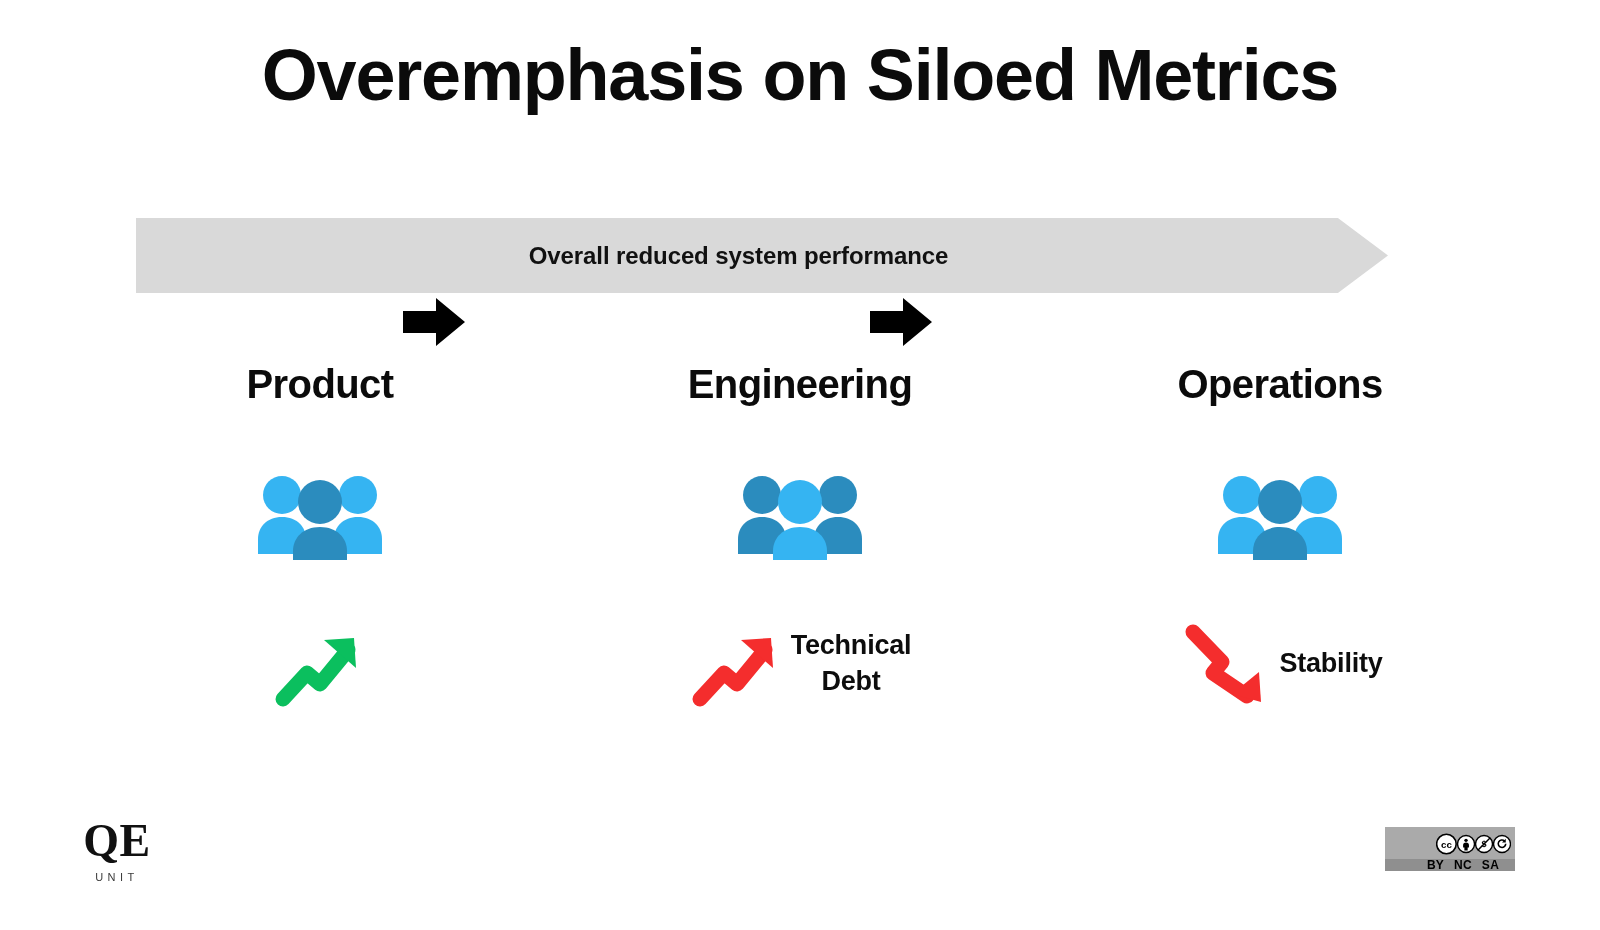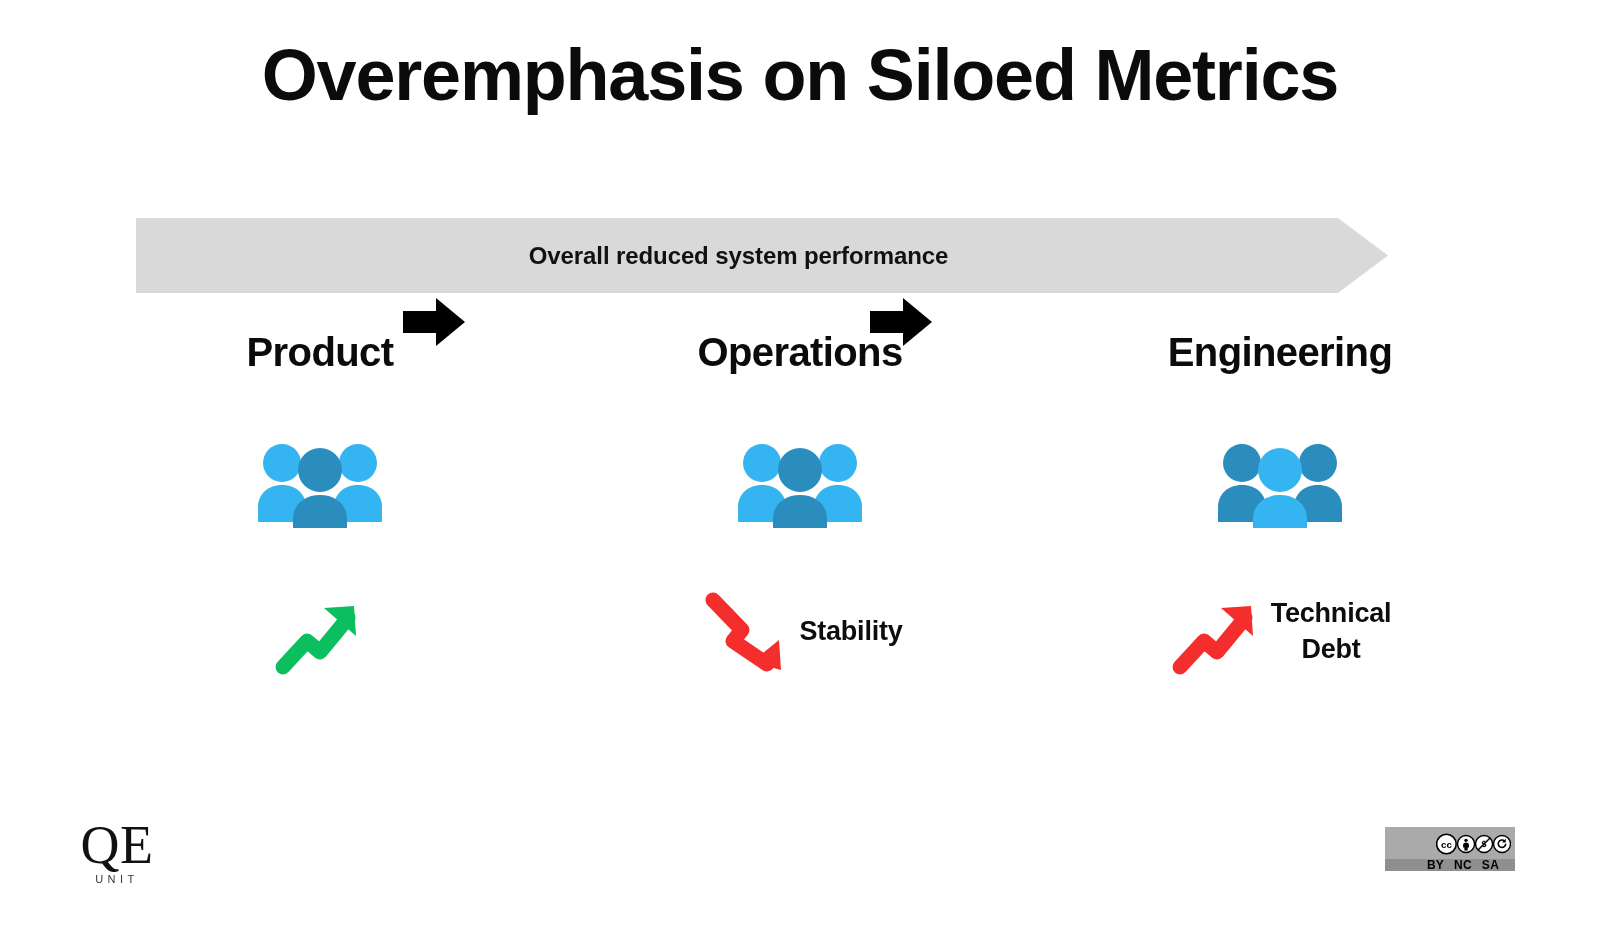--- a/index.html
+++ b/index.html
@@ -72,20 +72,21 @@
     width: 1440px;
     height: 420px;
     display: flex;
   }
   .col {
     position: relative;
     flex: 1 1 0;
     display: flex;
     flex-direction: column;
     align-items: center;
+    margin-top: 32px;
   }
   .col-title {
     font-size: 40px;
     font-weight: 800;
     color: #0b0b0b;
     letter-spacing: -0.6px;
     line-height: 1.1;
     white-space: nowrap;
   }
 
@@ -130,27 +131,27 @@
   .logo {
     position: absolute;
     left: 62px;
     top: 818px;
     width: 110px;
     text-align: center;
     color: #111111;
   }
   .logo-qe {
     font-family: "Liberation Serif", serif;
-    font-size: 54px;
-    font-weight: 400;
+    font-size: 46px;
+    font-weight: 700;
     line-height: 1;
     letter-spacing: 0.5px;
   }
   .logo-unit {
-    margin-top: 1px;
+    margin-top: 7px;
     font-family: "Liberation Sans", sans-serif;
     font-size: 11px;
     font-weight: 400;
     letter-spacing: 4.5px;
     color: #3a3a3a;
   }
 
   
   .cc-badge {
     position: absolute;
@@ -217,45 +218,20 @@
           <path d="M65 59c-17 0-27 11-27 24v9h54v-9c0-13-10-24-27-24z"></path>
         </g>
       </svg>
       <div class="metric-row">
         <svg class="trend-icon" viewBox="0 0 96 96">
           <g fill="none" stroke="#0bbf5e" stroke-width="15" stroke-linecap="round" stroke-linejoin="round">
             <path d="M11 83 L35 57 L48 68 L76 34"></path>
           </g>
           <path d="M82 22 L84 52 L52 24 Z" fill="#0bbf5e"></path>
         </svg>
-      </div>
-    </div>
-
-    <div class="col">
-      <div class="col-title">Operations</div>
-      <svg class="people" viewBox="0 0 130 92">
-        <g fill="#35b4f2">
-          <circle cx="27" cy="27" r="19"></circle>
-          <path d="M27 49c-15 0-24 10-24 22v15h48V71c0-12-9-22-24-22z"></path>
-          <circle cx="103" cy="27" r="19"></circle>
-          <path d="M103 49c-15 0-24 10-24 22v15h48V71c0-12-9-22-24-22z"></path>
-        </g>
-        <g fill="#2b8cbe">
-          <circle cx="65" cy="34" r="22"></circle>
-          <path d="M65 59c-17 0-27 11-27 24v9h54v-9c0-13-10-24-27-24z"></path>
-        </g>
-      </svg>
-      <div class="metric-row">
-        <svg class="trend-icon" viewBox="0 0 96 96">
-          <g fill="none" stroke="#f42d2d" stroke-width="15" stroke-linecap="round" stroke-linejoin="round">
-            <path d="M16 16 L45 46 L36 57 L70 80"></path>
-          </g>
-          <path d="M84 86 L55 78 L82 56 Z" fill="#f42d2d"></path>
-        </svg>
-        <div class="metric-label">Stability</div>
       </div>
     </div>
 
     <div class="col">
       <div class="col-title">Engineering</div>
       <svg class="people" viewBox="0 0 130 92">
         <g fill="#2b8cbe">
           <circle cx="27" cy="27" r="19"></circle>
           <path d="M27 49c-15 0-24 10-24 22v15h48V71c0-12-9-22-24-22z"></path>
           <circle cx="103" cy="27" r="19"></circle>
@@ -270,20 +246,45 @@
         <svg class="trend-icon" viewBox="0 0 96 96">
           <g fill="none" stroke="#f42d2d" stroke-width="15" stroke-linecap="round" stroke-linejoin="round">
             <path d="M11 83 L35 57 L48 68 L76 34"></path>
           </g>
           <path d="M82 22 L84 52 L52 24 Z" fill="#f42d2d"></path>
         </svg>
         <div class="metric-label">Technical
 Debt</div>
       </div>
     </div>
+
+    <div class="col">
+      <div class="col-title">Operations</div>
+      <svg class="people" viewBox="0 0 130 92">
+        <g fill="#35b4f2">
+          <circle cx="27" cy="27" r="19"></circle>
+          <path d="M27 49c-15 0-24 10-24 22v15h48V71c0-12-9-22-24-22z"></path>
+          <circle cx="103" cy="27" r="19"></circle>
+          <path d="M103 49c-15 0-24 10-24 22v15h48V71c0-12-9-22-24-22z"></path>
+        </g>
+        <g fill="#2b8cbe">
+          <circle cx="65" cy="34" r="22"></circle>
+          <path d="M65 59c-17 0-27 11-27 24v9h54v-9c0-13-10-24-27-24z"></path>
+        </g>
+      </svg>
+      <div class="metric-row">
+        <svg class="trend-icon" viewBox="0 0 96 96">
+          <g fill="none" stroke="#f42d2d" stroke-width="15" stroke-linecap="round" stroke-linejoin="round">
+            <path d="M16 16 L45 46 L36 57 L70 80"></path>
+          </g>
+          <path d="M84 86 L55 78 L82 56 Z" fill="#f42d2d"></path>
+        </svg>
+        <div class="metric-label">Stability</div>
+      </div>
+    </div>
   </div>
 
   <svg class="flow-arrow a1" viewBox="0 0 62 52">
     <path d="M0 15 H33 V2 L62 26 L33 50 V37 H0 Z" fill="#000000"></path>
   </svg>
   <svg class="flow-arrow a2" viewBox="0 0 62 52">
     <path d="M0 15 H33 V2 L62 26 L33 50 V37 H0 Z" fill="#000000"></path>
   </svg>
 
   <div class="logo">

